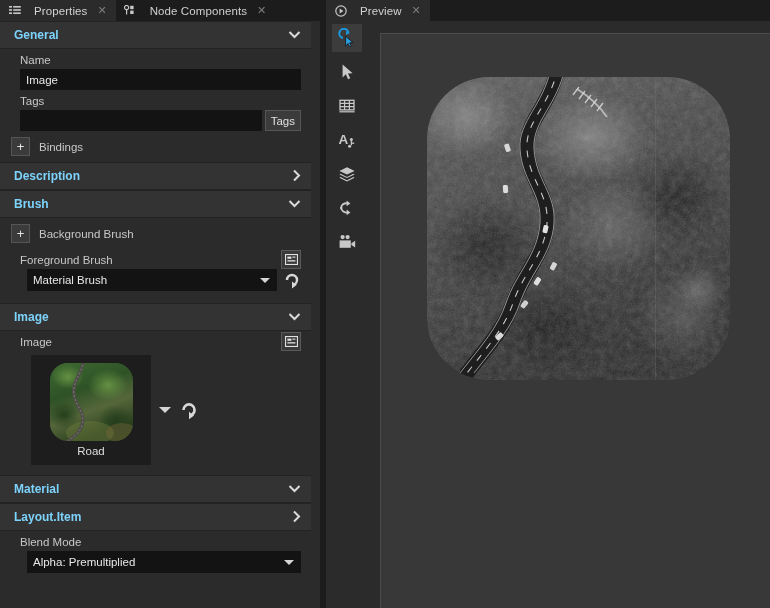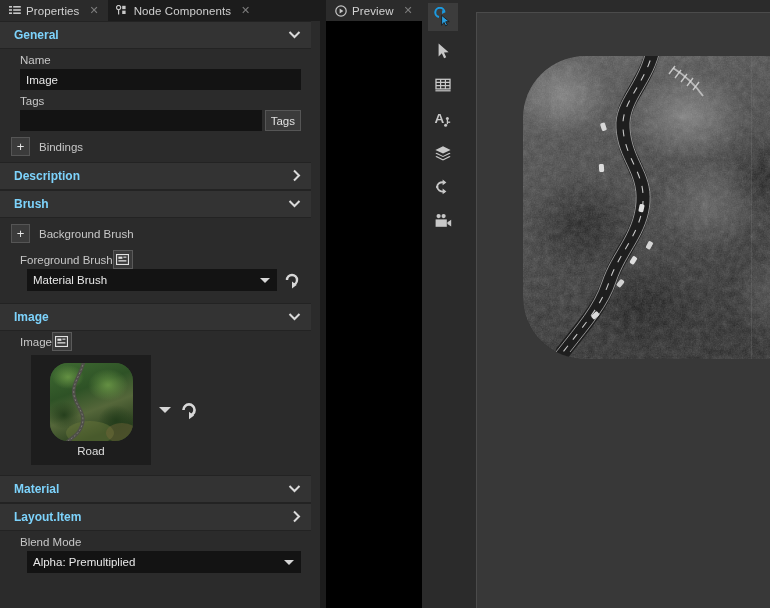--- a/index.html
+++ b/index.html
@@ -59,20 +59,21 @@
     display: inline-flex;
     align-items: center;
     justify-content: center;
     width: 13px;
     height: 13px;
     color: #c8c8c8;
   }
   .tab .tab-label {
     white-space: nowrap;
     letter-spacing: .1px;
+    margin-left: 8px;
   }
   .tab .tab-close {
     color: #7d7d7d;
     font-size: 11px;
     line-height: 1;
     margin-left: 3px;
     padding: 1px 2px;
   }
 
   .panel-body {
@@ -162,20 +163,21 @@
     line-height: 1;
   }
   .plus-row .plus-label {
     color: #c7c7c7;
     font-size: 11.5px;
   }
 
   .label-with-btn {
     display: flex;
     align-items: center;
+    justify-content: space-between;
   }
   .sq-btn {
     width: 20px;
     height: 19px;
     background: #3a3a3a;
     border: 1px solid #5a5a5a;
     display: flex;
     align-items: center;
     justify-content: center;
   }
@@ -246,21 +248,21 @@
     flex: 0 0 auto;
   }
 
   
   #right-panel {
     position: relative;
     flex: 1 1 auto;
     height: 608px;
     background: #000000;
     display: flex;
-    flex-direction: row;
+    flex-direction: column;
   }
   .preview-tabbar {
     height: 21px;
     background: #1c1c1c;
     display: flex;
     align-items: stretch;
   }
   .preview-area {
     flex: 1 1 auto;
     display: flex;

